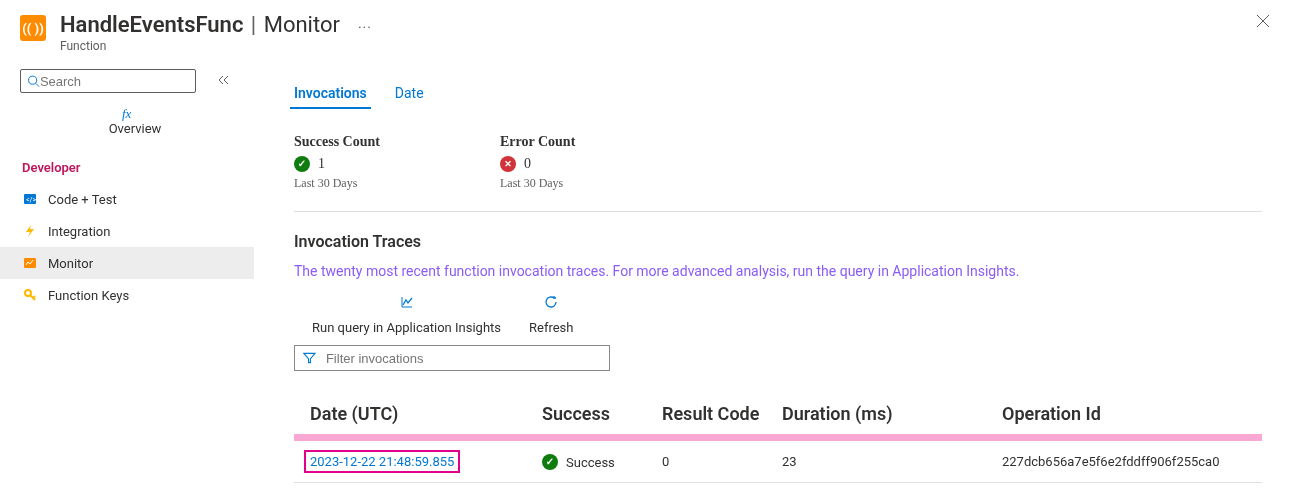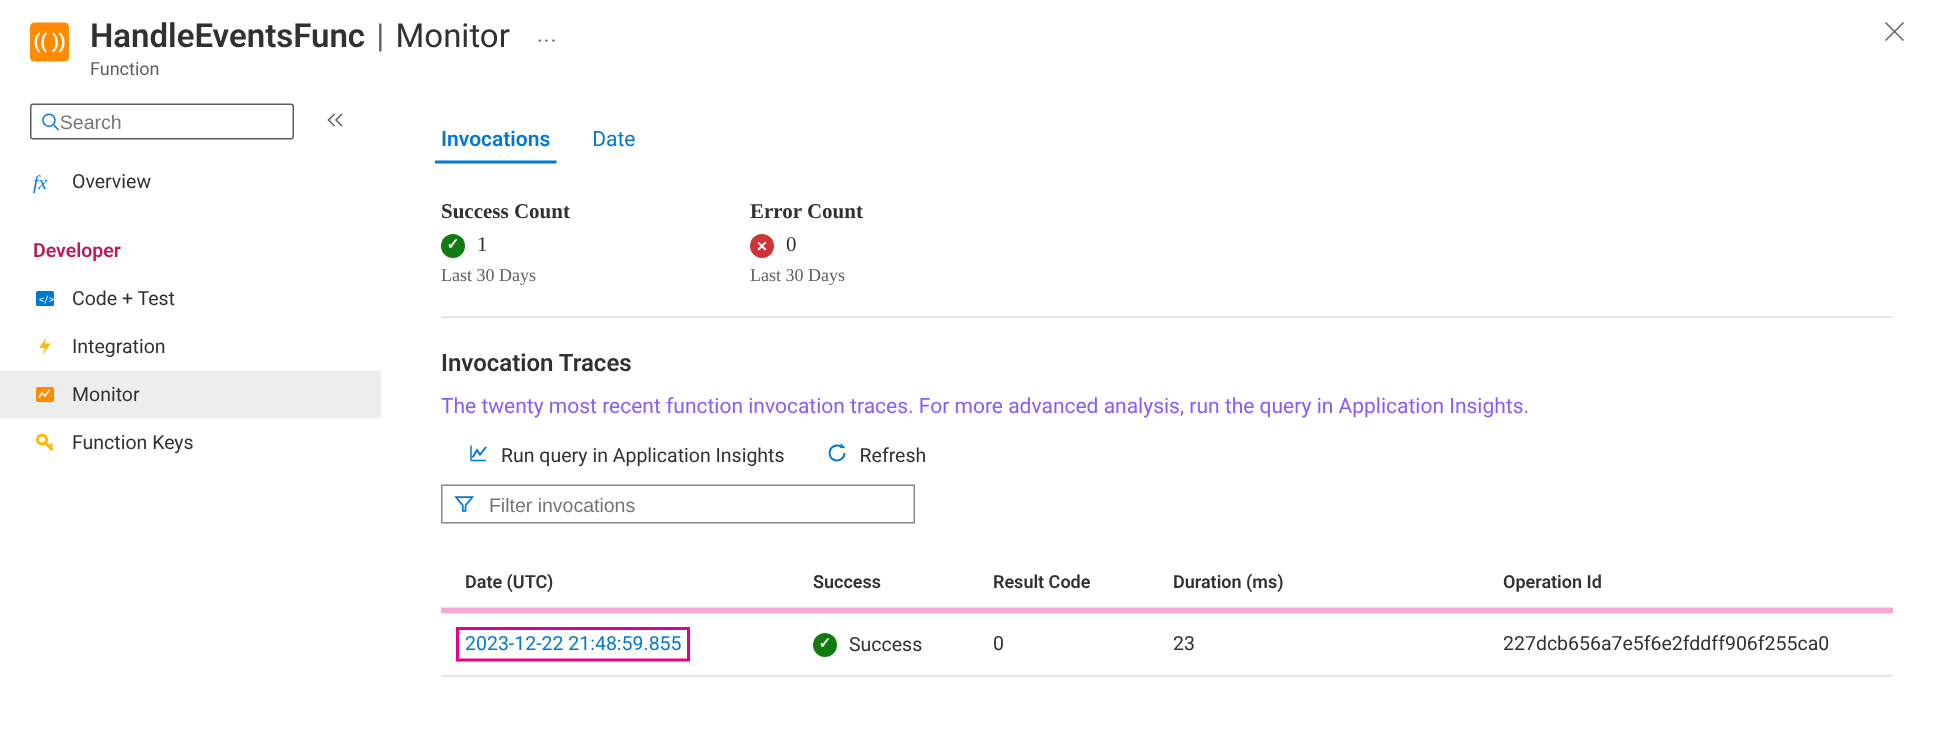--- a/index.html
+++ b/index.html
@@ -113,21 +113,21 @@
   .nav-item .nav-icon {
     width: 16px; height: 16px;
     margin-right: 10px;
     display: inline-flex; align-items: center; justify-content: center;
     flex-shrink: 0;
   }
   .nav-item.active {
     background: #ededed;
   }
 
-  .nav-overview { margin-top: 12px; }
+  .nav-overview { margin-top: 12px; flex-direction: column; }
 
   
   .main {
     flex: 1;
     padding: 24px 30px 0 40px;
     position: relative;
   }
 
   .tabs {
     display: flex;
@@ -191,21 +191,21 @@
     font-size: 14px; color: #8b5cf6; margin-bottom: 16px;
   }
 
   .toolbar {
     display: flex; align-items: center; gap: 28px;
     margin-bottom: 10px;
     padding-left: 18px;
   }
   .toolbar-btn {
     display: flex; align-items: center; gap: 8px;
-    font-size: 13px; color: #323130; cursor: pointer;
+    font-size: 13px; color: #323130; cursor: pointer; flex-direction: column;
   }
   .toolbar-btn .ico { color: #0078d4; }
 
   .filter-box {
     display: flex; align-items: center; gap: 10px;
     border: 1px solid #8a8886;
     width: 316px; height: 26px;
     padding: 0 8px;
   }
   .filter-box input {
@@ -214,23 +214,23 @@
   }
 
   table.traces {
     width: 100%;
     border-collapse: collapse;
     margin-top: 22px;
   }
   table.traces th {
     text-align: left;
     font-weight: 600;
-    font-size: 12px;
+    font-size: 18px;
     padding: 10px 8px;
-    border-bottom: 4px solid #f9a8d4;
+    border-bottom: 7px solid #f9a8d4;
     color: #323130;
   }
   table.traces th:first-child { padding-left: 16px; }
   table.traces td {
     padding: 12px 8px;
     border-bottom: 1px solid #e1dfdd;
     font-size: 13px;
     vertical-align: middle;
   }
   table.traces td:first-child { padding-left: 16px; }

